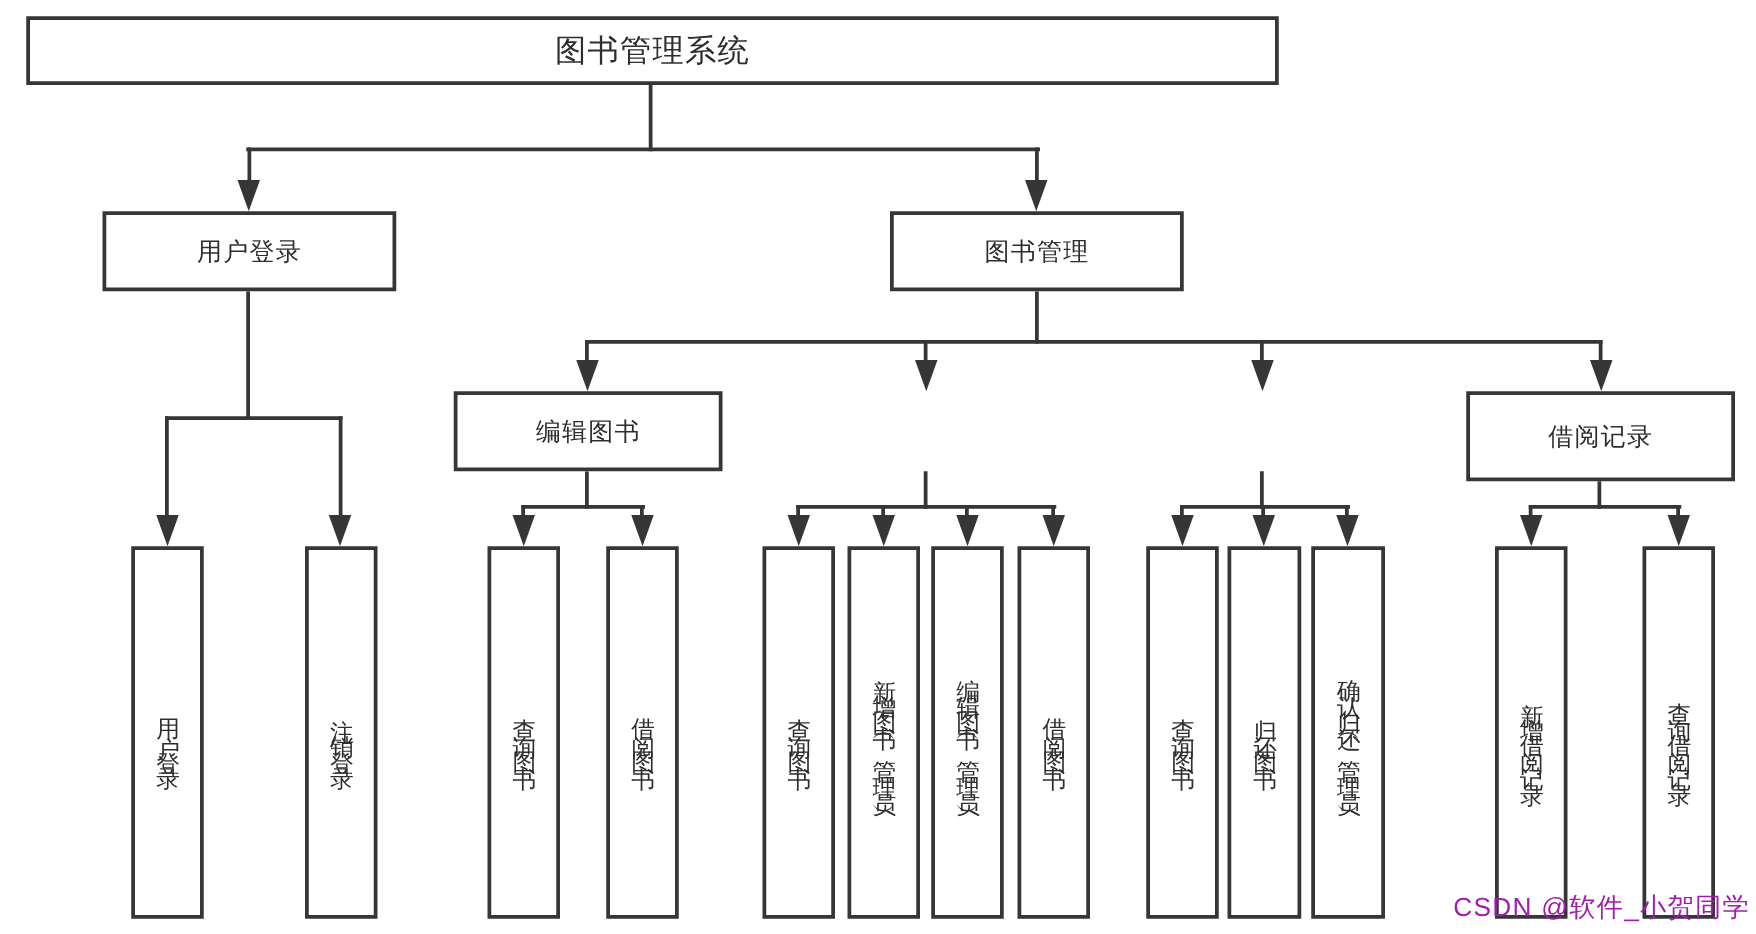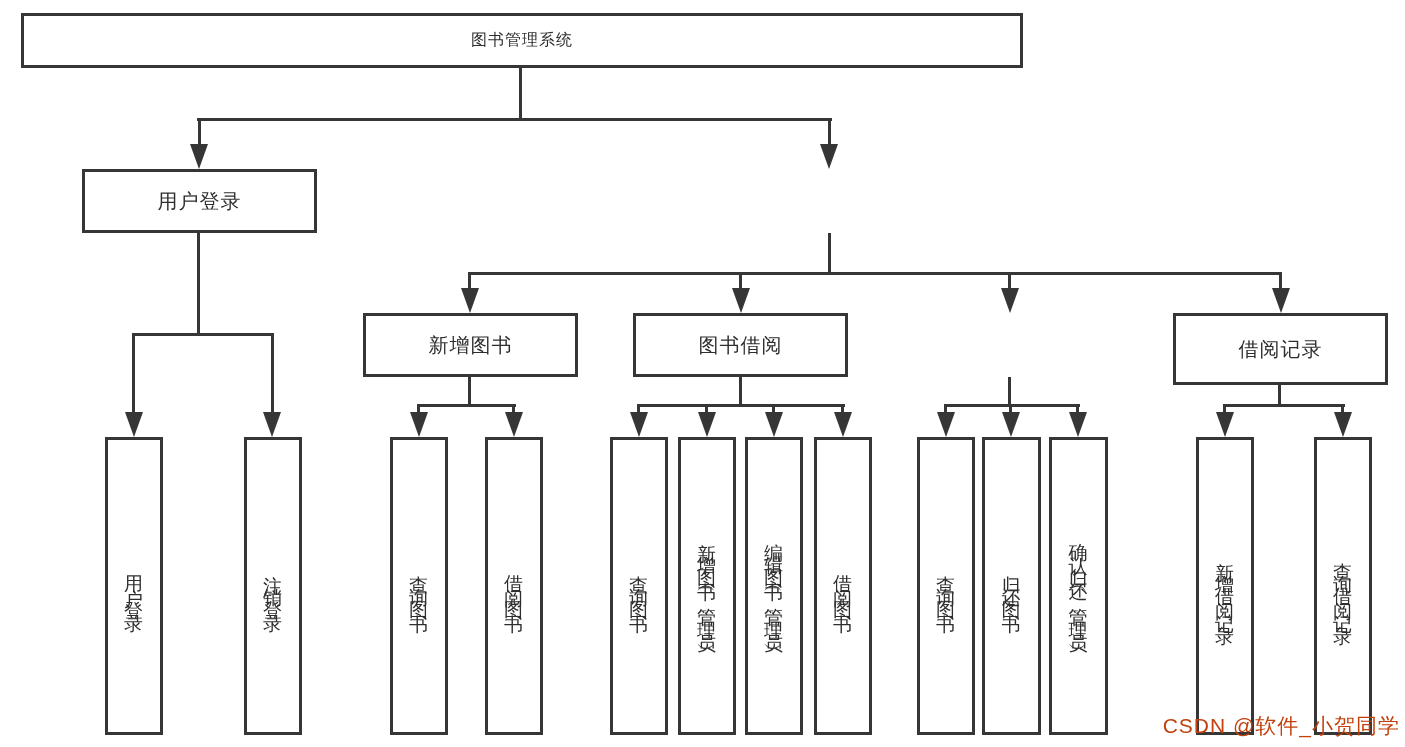--- a/index.html
+++ b/index.html
@@ -17,21 +17,21 @@
     display:flex;align-items:center;justify-content:center;
     writing-mode:vertical-lr;text-orientation:mixed;
     font-size:19px;color:#2e2e2e;letter-spacing:13px;line-height:1;z-index:2;
   }
   .vl{position:absolute;width:3px;background:#363636;z-index:1;}
   .hl{position:absolute;height:3px;background:#363636;z-index:1;}
   .ah{position:absolute;width:0;height:0;z-index:1;
       border-left:9px solid transparent;border-right:9px solid transparent;
       border-top:25px solid #363636;}
   .watermark{
-    position:absolute;right:5px;top:712px;font-size:21px;color:#c2410c;
+    position:absolute;right:5px;top:712px;font-size:21px;color:#a21caf;
     letter-spacing:1px;z-index:3;
   }
 </style>
 </head>
 <body>
 
 <div id="stage">
 
   <div class="vl" style="left:519px;top:68px;height:53px;"></div>
   <div class="hl" style="left:197px;top:118px;width:635px;"></div>
@@ -85,26 +85,26 @@
   <div class="vl" style="left:1076px;top:404px;height:12px;"></div>
   <div class="ah" style="left:1069px;top:412px;"></div>
 
   <div class="vl" style="left:1278px;top:377px;height:30px;"></div>
   <div class="hl" style="left:1223px;top:404px;width:122px;"></div>
   <div class="vl" style="left:1223px;top:404px;height:12px;"></div>
   <div class="ah" style="left:1216px;top:412px;"></div>
   <div class="vl" style="left:1341px;top:404px;height:12px;"></div>
   <div class="ah" style="left:1334px;top:412px;"></div>
 
-  <div class="box" style="left:21px;top:13px;width:1002px;height:55px;font-size:16px;">图书管理系统</div>
+  <div class="box" style="left:21px;top:13px;width:1002px;height:55px;font-size:25px;">图书管理系统</div>
 
   <div class="box" style="left:82px;top:169px;width:235px;height:64px;">用户登录</div>
+  <div class="box" style="left:712px;top:169px;width:235px;height:64px;">图书管理</div>
 
-  <div class="box" style="left:363px;top:313px;width:215px;height:64px;">新增图书</div>
-  <div class="box" style="left:633px;top:313px;width:215px;height:64px;">图书借阅</div>
+  <div class="box" style="left:363px;top:313px;width:215px;height:64px;">编辑图书</div>
   <div class="box" style="left:1173px;top:313px;width:215px;height:72px;">借阅记录</div>
 
   <div class="vbox" style="left:105px;top:437px;width:58px;height:298px;">用户登录</div>
   <div class="vbox" style="left:244px;top:437px;width:58px;height:298px;">注销登录</div>
 
   <div class="vbox" style="left:390px;top:437px;width:58px;height:298px;">查询图书</div>
   <div class="vbox" style="left:485px;top:437px;width:58px;height:298px;">借阅图书</div>
 
   <div class="vbox" style="left:610px;top:437px;width:58px;height:298px;">查询图书</div>
   <div class="vbox" style="left:678px;top:437px;width:58px;height:298px;">新增图书（管理员）</div>

